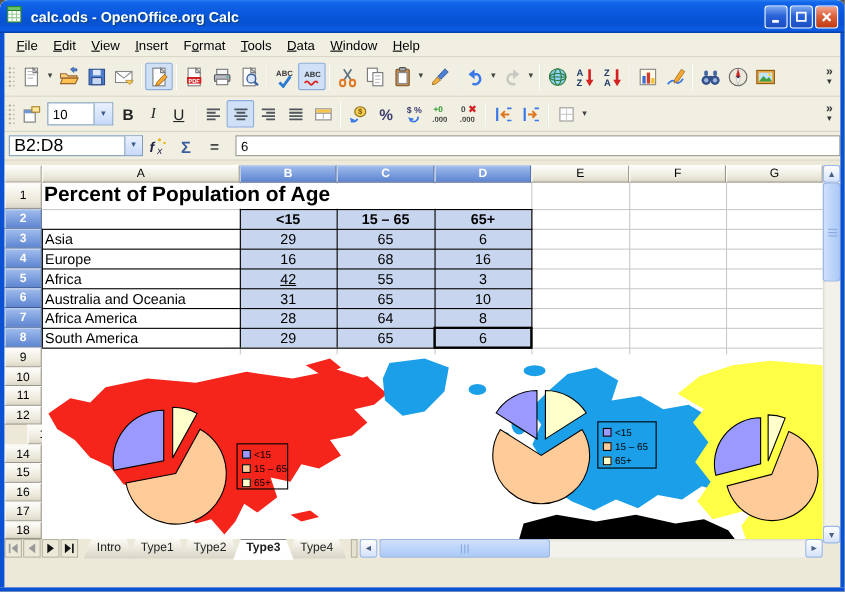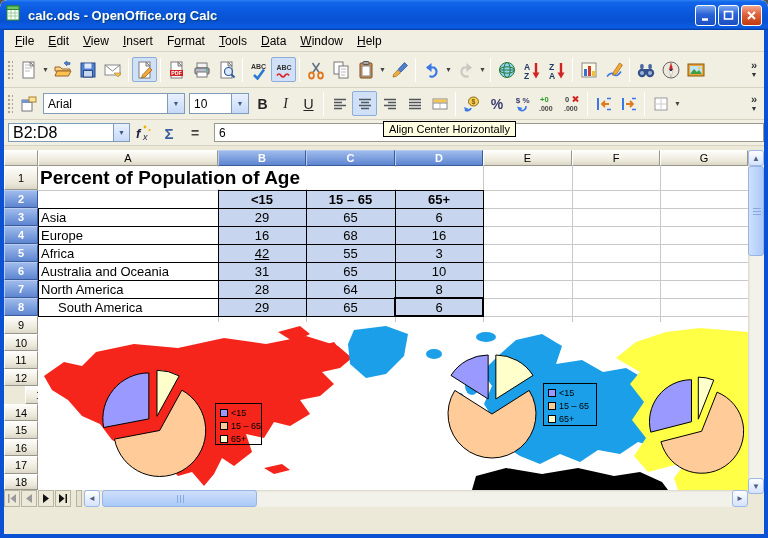--- a/index.html
+++ b/index.html
@@ -345,24 +345,20 @@
       </div>
     </div>
   <div id="tb-fmt" class="toolbar">
       <div class="grip"></div>
       <div class="tb-btn">
         <svg width="20" height="20" viewBox="0 0 20 20">
           <rect x="3" y="6" width="10" height="11" fill="#fff" stroke="#777"></rect>
           <rect x="3" y="6" width="10" height="3" fill="#6f96d2"></rect>
           <rect x="10" y="3" width="7" height="5" fill="#ffe49c" stroke="#a8822a"></rect>
         </svg>
-      </div>
-      <div class="combo" style="width: 142px;">
-        <span class="val">Arial</span>
-        <span class="drop">▼</span>
       </div>
       <div class="combo" style="width: 60px;">
         <span class="val">10</span>
         <span class="drop">▼</span>
       </div>
       <div class="txtbtn" style="font-weight:bold">B</div>
       <div class="txtbtn" style="font-style:italic;font-family:'Liberation Serif',serif">I</div>
       <div class="txtbtn" style="text-decoration:underline">U</div>
       <div class="tb-sep"></div>
       <div class="tb-btn">
@@ -540,25 +536,25 @@
       <div class="cell selbg center abs" style="left: 306px; top: 226px; width: 89px; height: 18px;">68</div>
       <div class="cell selbg center abs" style="left: 395px; top: 226px; width: 88px; height: 18px;">16</div>
       <div class="cell abs" style="left: 38px; top: 244px; width: 180px; height: 18px; padding-left: 3px;">Africa</div>
       <div class="cell selbg center abs" style="left: 218px; top: 244px; width: 88px; height: 18px; text-decoration: underline;">42</div>
       <div class="cell selbg center abs" style="left: 306px; top: 244px; width: 89px; height: 18px;">55</div>
       <div class="cell selbg center abs" style="left: 395px; top: 244px; width: 88px; height: 18px;">3</div>
       <div class="cell abs" style="left: 38px; top: 262px; width: 180px; height: 18px; padding-left: 3px;">Australia and Oceania</div>
       <div class="cell selbg center abs" style="left: 218px; top: 262px; width: 88px; height: 18px;">31</div>
       <div class="cell selbg center abs" style="left: 306px; top: 262px; width: 89px; height: 18px;">65</div>
       <div class="cell selbg center abs" style="left: 395px; top: 262px; width: 88px; height: 18px;">10</div>
-      <div class="cell abs" style="left: 38px; top: 280px; width: 180px; height: 18px; padding-left: 3px;">North America</div>
+      <div class="cell abs" style="left: 38px; top: 280px; width: 180px; height: 18px; padding-left: 3px;">Africa America</div>
       <div class="cell selbg center abs" style="left: 218px; top: 280px; width: 88px; height: 18px;">28</div>
       <div class="cell selbg center abs" style="left: 306px; top: 280px; width: 89px; height: 18px;">64</div>
       <div class="cell selbg center abs" style="left: 395px; top: 280px; width: 88px; height: 18px;">8</div>
-      <div class="cell abs" style="left: 38px; top: 298px; width: 168px; height: 18px; padding-left: 20px;">South America</div>
+      <div class="cell abs" style="left: 38px; top: 298px; width: 168px; height: 18px; padding-left: 3px;">South America</div>
       <div class="cell selbg center abs" style="left: 218px; top: 298px; width: 88px; height: 18px;">29</div>
       <div class="cell selbg center abs" style="left: 306px; top: 298px; width: 89px; height: 18px;">65</div>
       <div class="cell selbg center abs" style="left: 395px; top: 298px; width: 88px; height: 18px;">6</div>
       <div class="bline abs" style="left: 38px; top: 208px; width: 1px; height: 108px;"></div>
       <div class="bline abs" style="left: 218px; top: 190px; width: 1px; height: 126px;"></div>
       <div class="bline abs" style="left: 306px; top: 190px; width: 1px; height: 126px;"></div>
       <div class="bline abs" style="left: 395px; top: 190px; width: 1px; height: 126px;"></div>
       <div class="bline abs" style="left: 483px; top: 190px; width: 1px; height: 126px;"></div>
       <div class="bline abs" style="left: 218px; top: 190px; width: 266px; height: 1px;"></div>
       <div class="bline abs" style="left: 38px; top: 208px; width: 446px; height: 1px;"></div>
@@ -663,29 +659,35 @@
         <svg width="8" height="9">
           <path d="M1 0 L7 4.5 L1 9 Z" fill="#111"></path>
         </svg>
       </span>
     <span class="navbtn">
         <svg width="10" height="9">
           <path d="M1 0 L6.5 4.5 L1 9 Z" fill="#111"></path>
           <rect x="7.5" y="0" width="1.5" height="9" fill="#111"></rect>
         </svg>
       </span>
+    <span id="tabs-holder" style="display:flex">
+        <div class="tab first">Intro</div>
+        <div class="tab">Type1</div>
+        <div class="tab">Type2</div>
+        <div class="tab active">Type3</div>
+        <div class="tab">Type4</div>
+      </span>
     <span id="tab-splitter"></span>
     <div id="hscroll">
       <div class="sbtn" style="left:0">◄</div>
       <div id="hthumb">
           <div class="hgrip"></div>
         </div>
       <div class="sbtn" style="right:0">►</div>
     </div>
   </div>
 
 
-  <div id="tooltip">Align Center Horizontally</div>
 
   <div class="wborder" style="left:0;top:30px;width:4px;height:504px"></div>
   <div class="wborder" style="left:764px;top:30px;width:4px;height:504px"></div>
   <div class="wborder" style="left:0;top:534px;width:768px;height:4px"></div>
 </div>
 
 </body></html>

